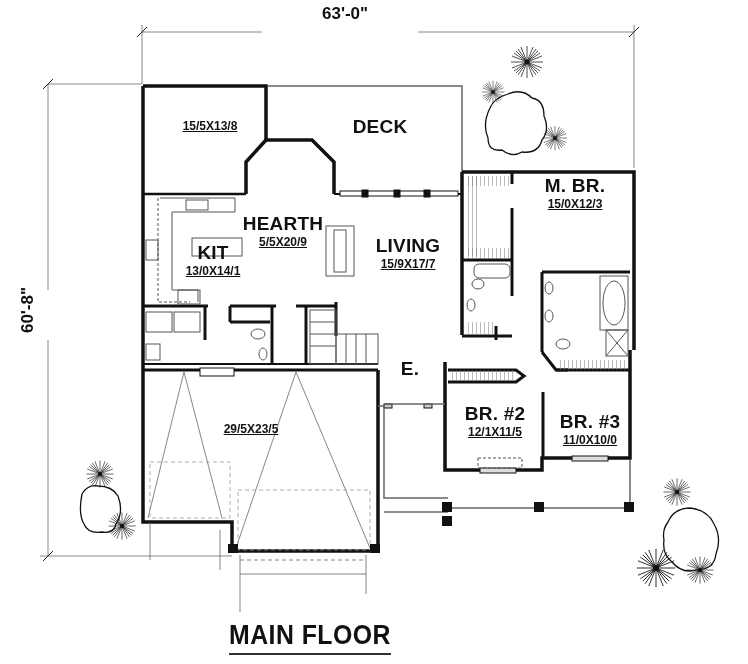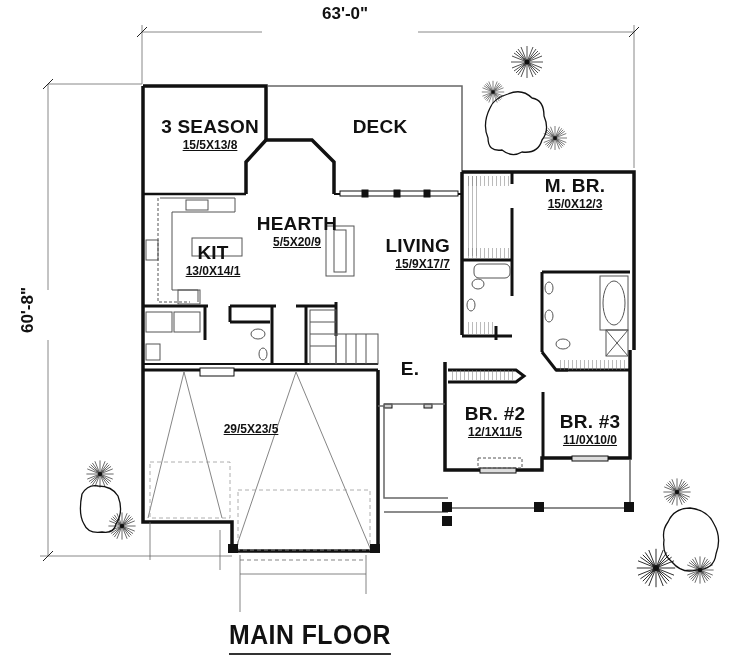--- a/index.html
+++ b/index.html
@@ -217,35 +217,34 @@
     <use href="#shrub" x="656" y="568" transform="translate(656 568) scale(1.2) translate(-656 -568)"></use>
     <use href="#shrub" x="700" y="570" transform="translate(700 570) scale(0.85) translate(-700 -570)"></use>
     <path d="M668 522 q6-14 22-14 q18 2 24 16 q8 14 2 30 q-2 16-20 16 q-14 4-24-8 q-10-8-8-22 q-2-10 4-18z" stroke="#111" stroke-width="1.3"></path>
   </g>
 </svg>
 
 <div class="dim-top">63'-0"</div>
 <div class="dim-left">60'-8"</div>
 
 <div class="lbl" style="left:150px; top:117px; width:120px;">
-  <div class="room-name">3 SEASON</div>
   <div class="room-dim">15/5X13/8</div>
 </div>
 <div class="lbl" style="left:340px; top:117px; width:80px;text-align:center;">
   <div class="room-name">DECK</div>
 </div>
-<div class="lbl" style="left:252px; top:214px; width:90px;">
+<div class="lbl" style="left:238px; top:214px; width:90px;">
   <div class="room-name">HEARTH</div>
   <div class="room-dim">5/5X20/9</div>
 </div>
 <div class="lbl" style="left:178px; top:243px; width:70px;">
   <div class="room-name">KIT</div>
   <div class="room-dim">13/0X14/1</div>
 </div>
-<div class="lbl" style="left:366px; top:236px; width:84px;text-align:right;">
+<div class="lbl" style="left:366px; top:236px; width:84px;">
   <div class="room-name">LIVING</div>
   <div class="room-dim">15/9X17/7</div>
 </div>
 <div class="lbl" style="left:530px; top:176px; width:90px;">
   <div class="room-name">M. BR.</div>
   <div class="room-dim">15/0X12/3</div>
 </div>
 <div class="lbl" style="left:398px; top:359px; width:24px;">
   <div class="room-name">E.</div>
 </div>

